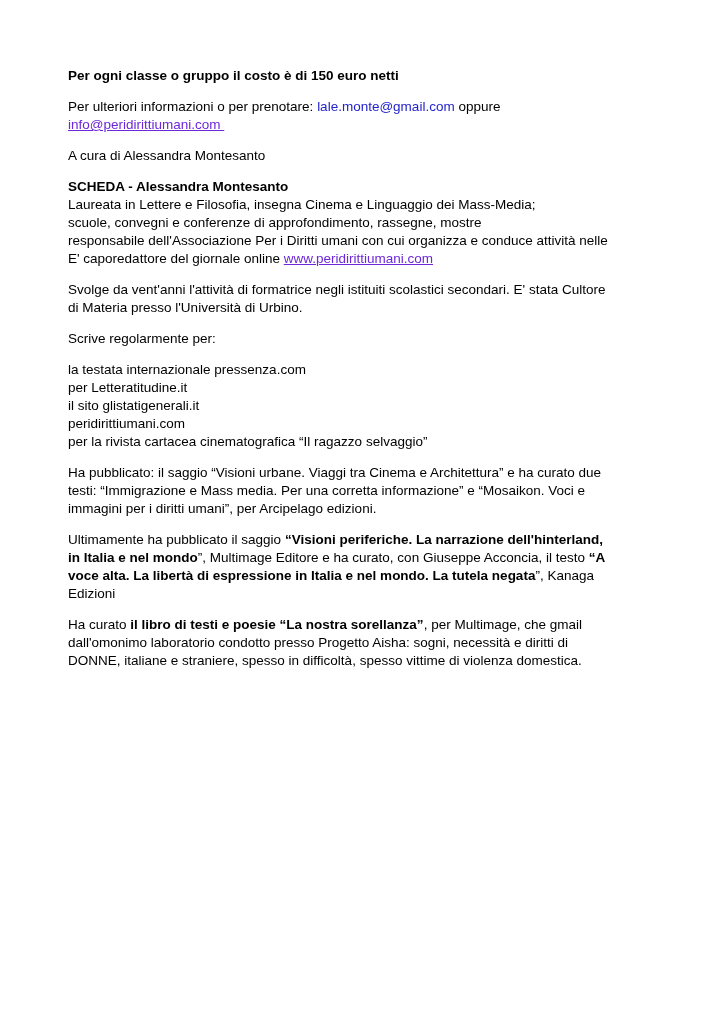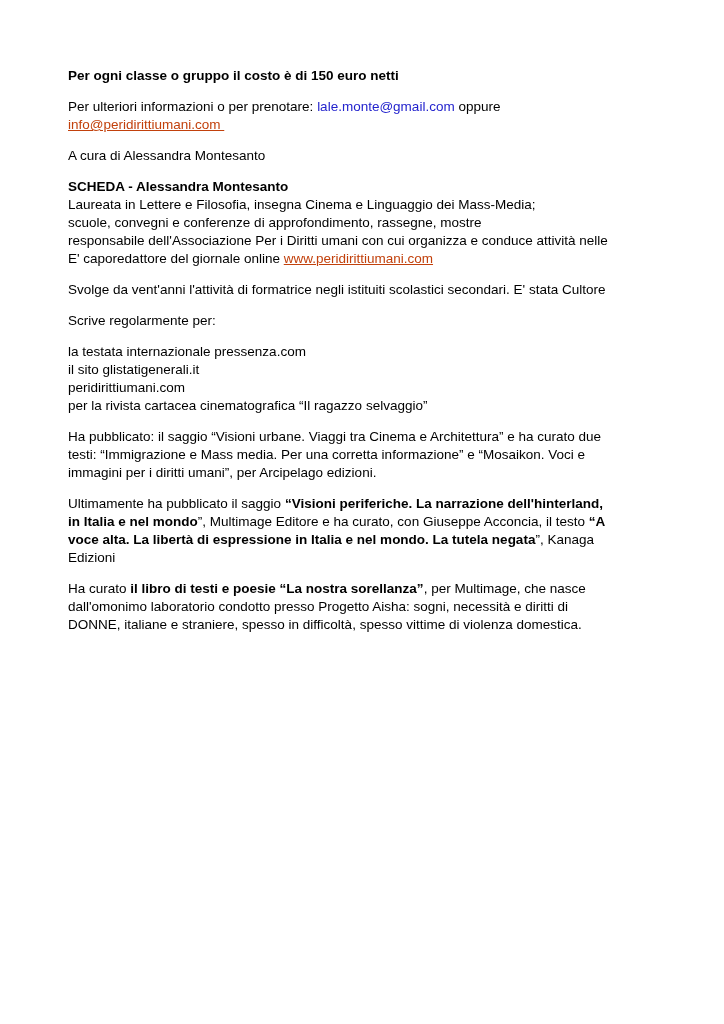--- a/index.html
+++ b/index.html
@@ -17,21 +17,21 @@
     box-sizing: border-box;
     width: 724px;
     height: 1024px;
     padding: 67px 36px 0 68px;
   }
   p.block { margin: 0 0 13px 0; }
   .line { display: block; white-space: pre-wrap; }
   .bold { font-weight: 700; }
   a.link, a.link-u { cursor: pointer; }
   a.link { color: #2323cd; text-decoration: none; text-align: right; }
-  a.link-u { color: #c2410c; text-decoration: underline; margin-top: 48px; }
+  a.link-u { color: #6d28d9; text-decoration: underline; margin-top: 48px; }
 </style>
 </head>
 <body>
 
 <div class="page">
 
   <p class="block">
     <span class="line"><span class="bold">Per ogni classe o gruppo il costo è di 150 euro netti</span></span>
   </p>
 
@@ -47,45 +47,47 @@
   <p class="block">
     <span class="line"><span class="bold">SCHEDA - Alessandra Montesanto</span></span>
     <span class="line"><span>Laureata in Lettere e Filosofia, insegna Cinema e Linguaggio dei Mass-Media;</span></span>
     <span class="line"><span>scuole, convegni e conferenze di approfondimento, rassegne, mostre</span></span>
     <span class="line"><span>responsabile dell'Associazione Per i Diritti umani con cui organizza e conduce attività nelle</span></span>
     <span class="line"><span>E' caporedattore del giornale online </span><a class="link-u">www.peridirittiumani.com</a></span>
   </p>
 
   <p class="block">
     <span class="line"><span>Svolge da vent'anni l'attività di formatrice negli istituiti scolastici secondari. E' stata Cultore</span></span>
+    <span class="line"><span>di Materia presso l'Università di Urbino.</span></span>
   </p>
 
   <p class="block">
     <span class="line"><span>Scrive regolarmente per:</span></span>
   </p>
 
   <p class="block">
     <span class="line"><span>la testata internazionale pressenza.com</span></span>
+    <span class="line"><span>per Letteratitudine.it</span></span>
     <span class="line"><span>il sito glistatigenerali.it</span></span>
     <span class="line"><span>peridirittiumani.com</span></span>
     <span class="line"><span>per la rivista cartacea cinematografica “Il ragazzo selvaggio”</span></span>
   </p>
 
   <p class="block">
     <span class="line"><span>Ha pubblicato: il saggio “Visioni urbane. Viaggi tra Cinema e Architettura” e ha curato due</span></span>
     <span class="line"><span>testi: “Immigrazione e Mass media. Per una corretta informazione” e “Mosaikon. Voci e</span></span>
     <span class="line"><span>immagini per i diritti umani”, per Arcipelago edizioni.</span></span>
   </p>
 
   <p class="block">
     <span class="line"><span>Ultimamente ha pubblicato il saggio </span><span class="bold">“Visioni periferiche. La narrazione dell'hinterland,</span></span>
     <span class="line"><span class="bold">in Italia e nel mondo</span><span>”, Multimage Editore e ha curato, con Giuseppe Acconcia, il testo </span><span class="bold">“A</span></span>
     <span class="line"><span class="bold">voce alta. La libertà di espressione in Italia e nel mondo. La tutela negata</span><span>”, Kanaga</span></span>
     <span class="line"><span>Edizioni</span></span>
   </p>
 
   <p class="block">
-    <span class="line"><span>Ha curato </span><span class="bold">il libro di testi e poesie “La nostra sorellanza”</span><span>, per Multimage, che nasce</span></span>
+    <span class="line"><span>Ha curato </span><span class="bold">il libro di testi e poesie “La nostra sorellanza”</span><span>, per Multimage, che gmail</span></span>
     <span class="line"><span>dall'omonimo laboratorio condotto presso Progetto Aisha: sogni, necessità e diritti di</span></span>
     <span class="line"><span>DONNE, italiane e straniere, spesso in difficoltà, spesso vittime di violenza domestica.</span></span>
   </p>
 
 </div>
 
 </body></html>

